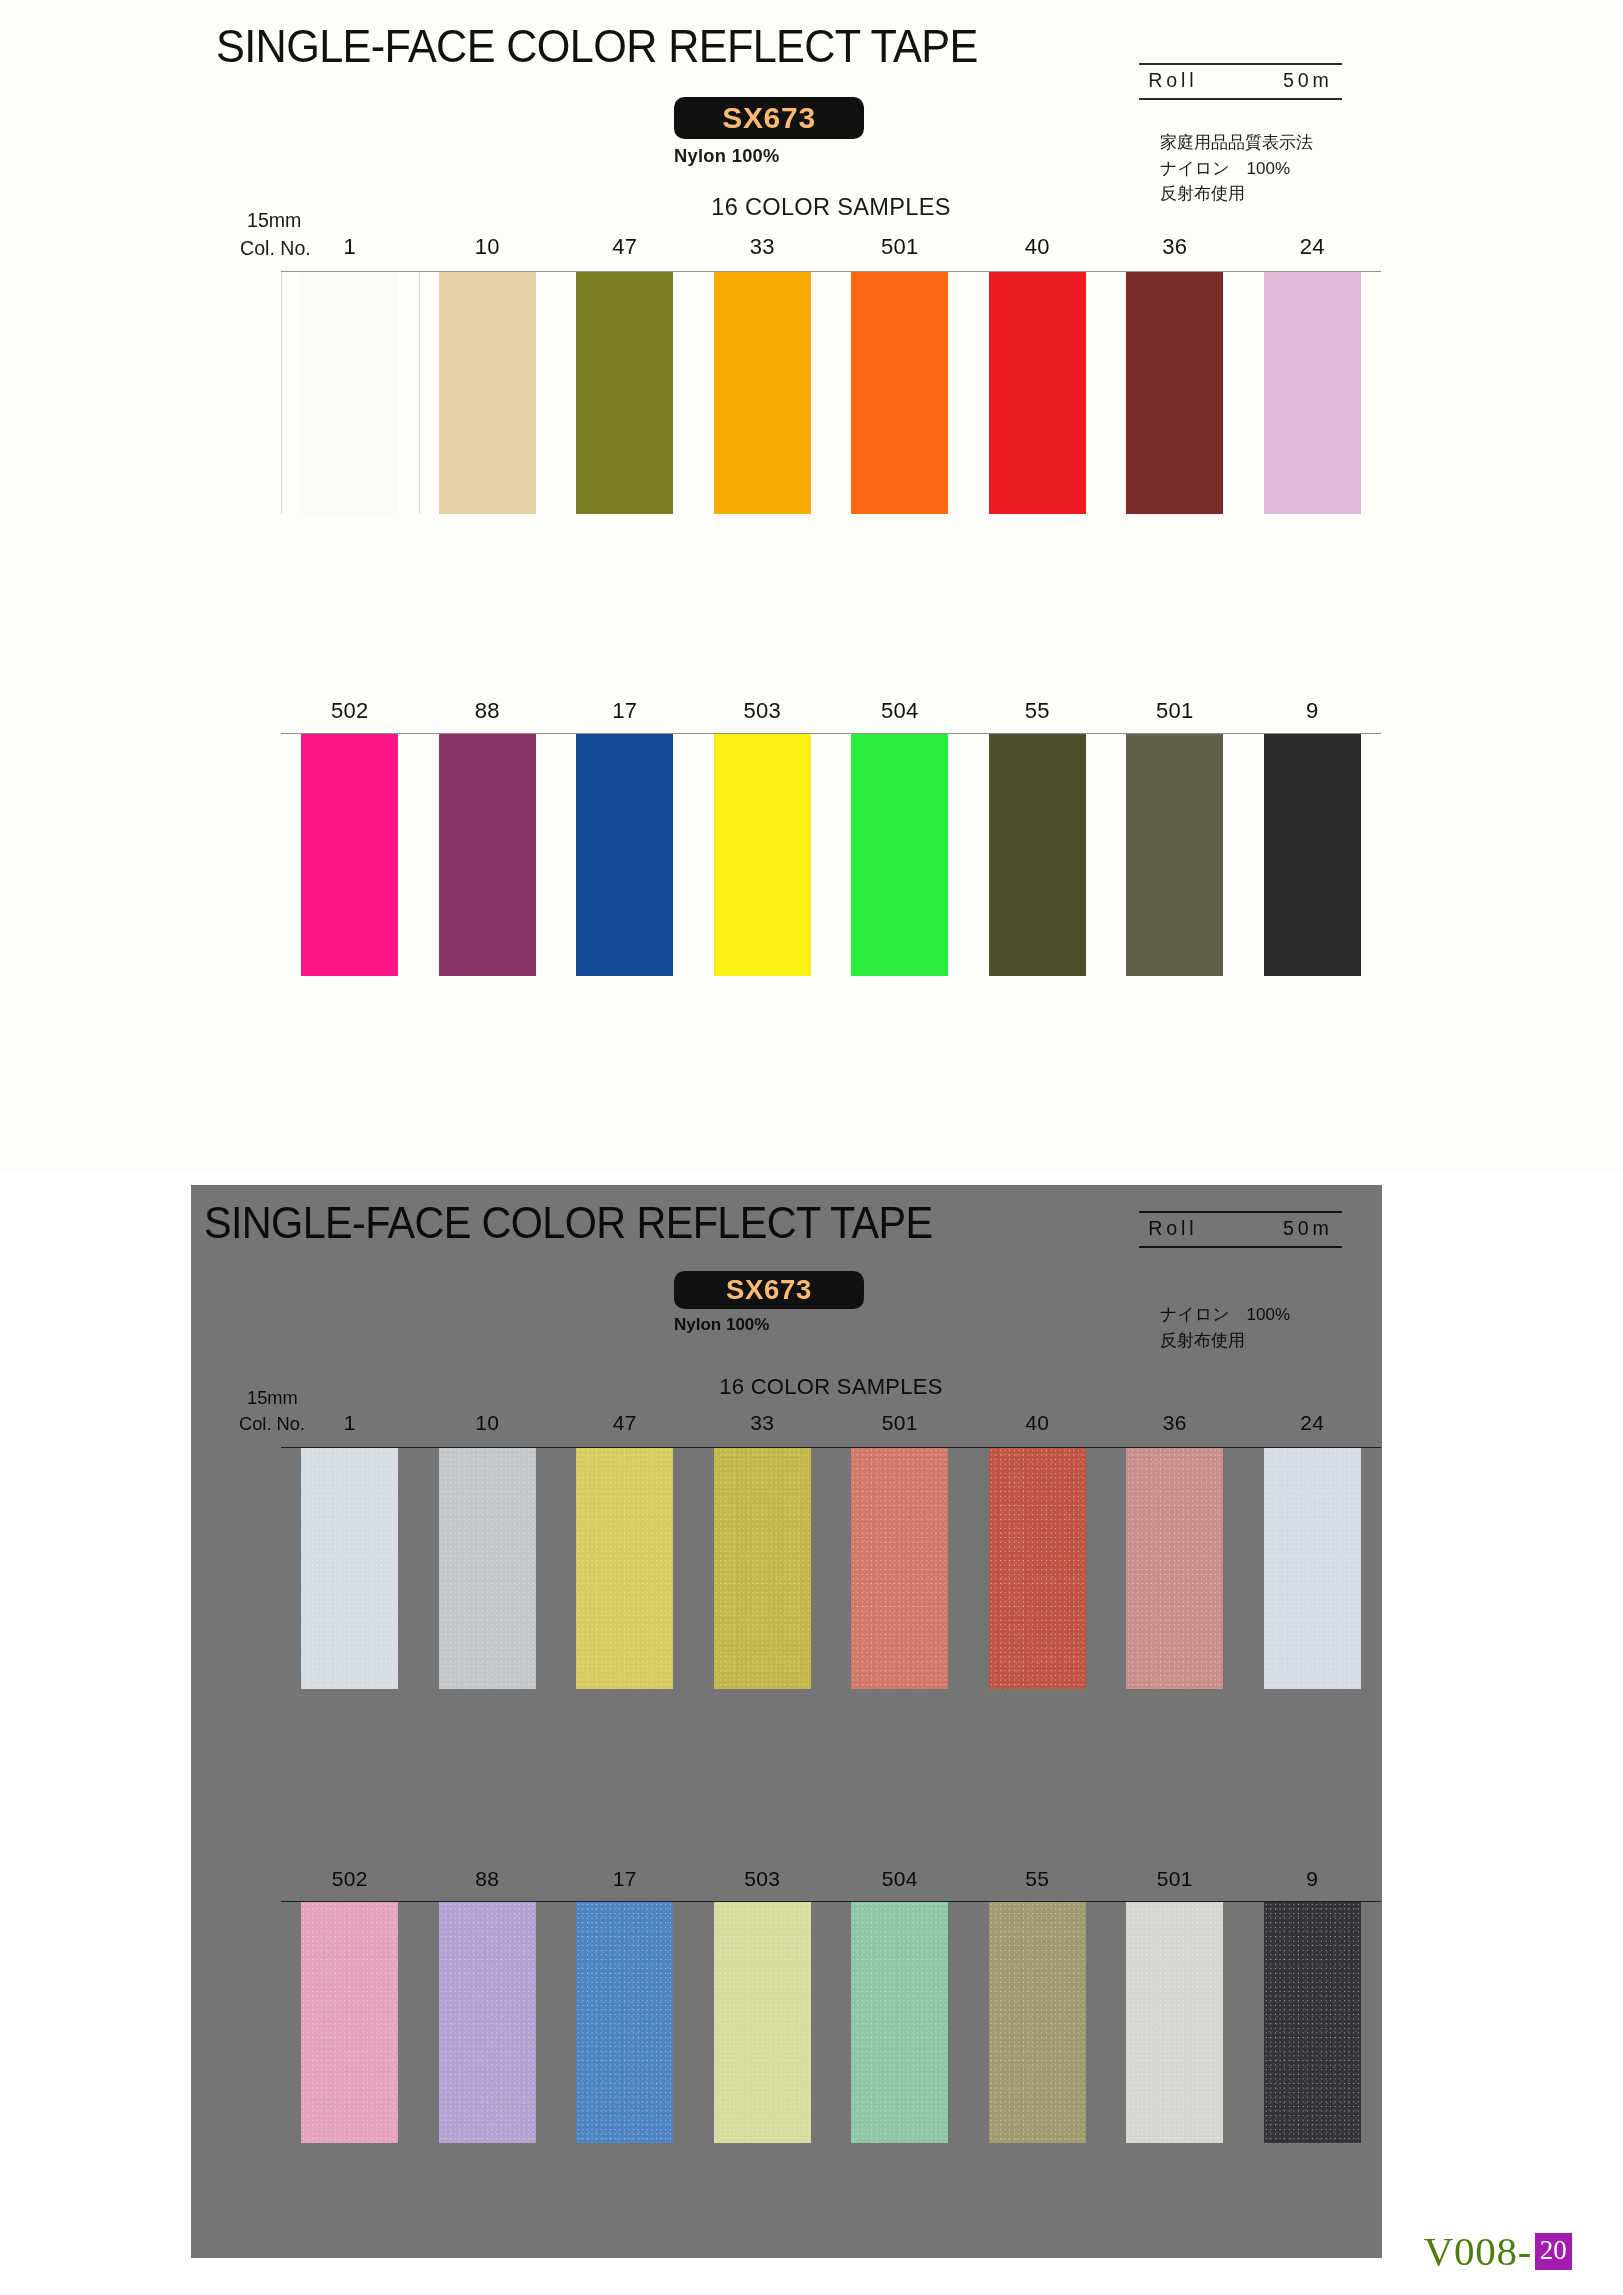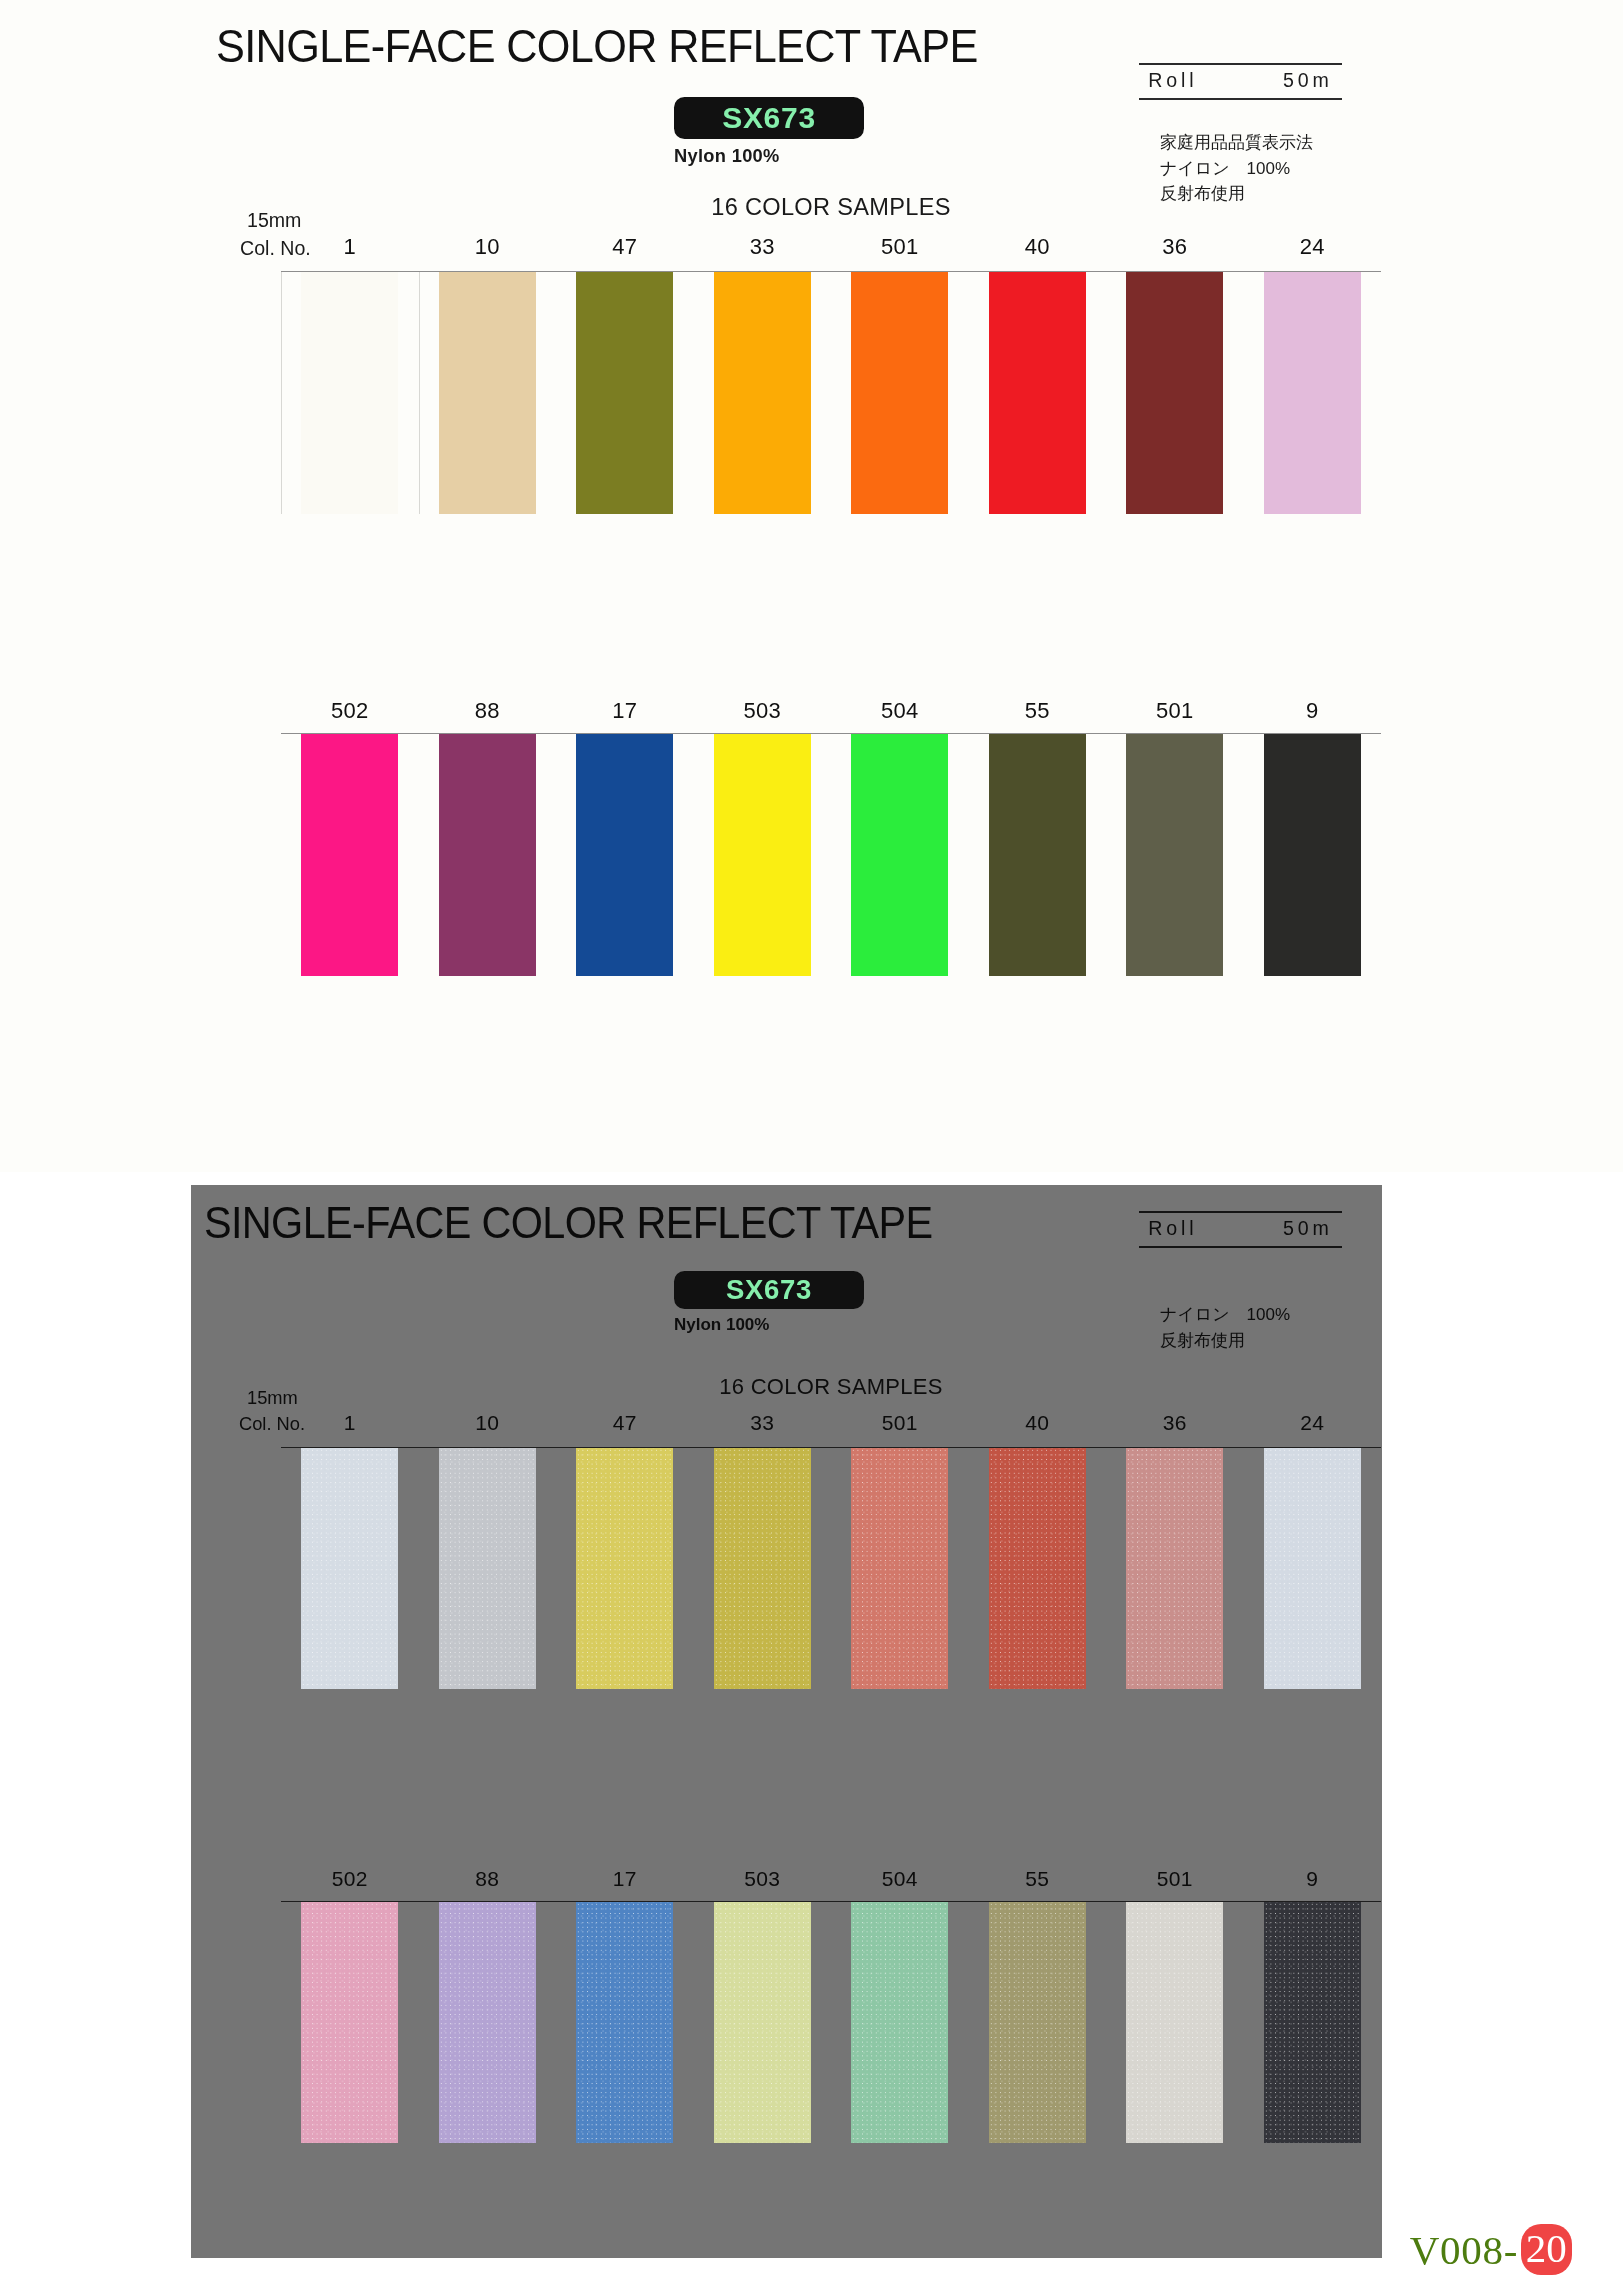--- a/index.html
+++ b/index.html
@@ -37,21 +37,21 @@
   .panel-top .title {
     left: 216px;
     top: 18.3px;
     font-size: 47px;
   }
 
   .code-badge {
     position: absolute;
     background: #111111;
     border-radius: 10.5px;
-    color: #86efac;
+    color: #fdba74;
     text-align: center;
     font-weight: 700;
     letter-spacing: 0.7px;
   }
   .panel-top .code-badge {
     left: 674px;
     top: 97px;
     width: 190px;
     height: 42px;
     line-height: 42px;
@@ -286,27 +286,26 @@
     display: flex;
     align-items: center;
     font-family: "Liberation Serif", serif;
   }
   .footer .fcode {
     font-size: 41px;
     color: #4d7c0f;
     letter-spacing: 0.7px;
   }
   .footer .fpage {
-    background: #ef4444;
+    background: #a21caf;
     color: #ffffff;
-    font-size: 41px;
+    font-size: 27px;
     line-height: 1;
     padding: 3.9px 5.2px 6.5px 5.2px;
     margin-left: 2.6px;
-    border-radius: 20px;
   }
 </style>
 </head>
 <body>
 
 <div class="panel-top">
 
   <div class="title">SINGLE-FACE COLOR REFLECT TAPE</div>
 
   <div class="code-badge">SX673</div>

